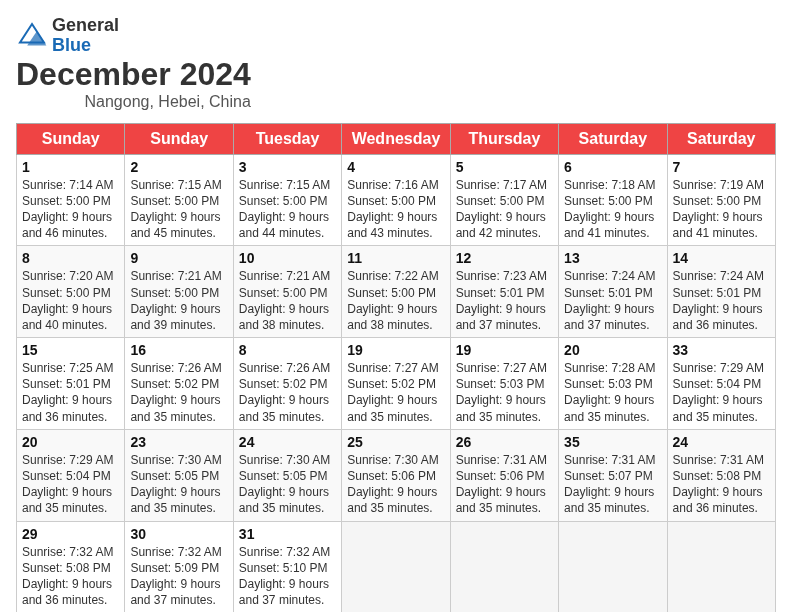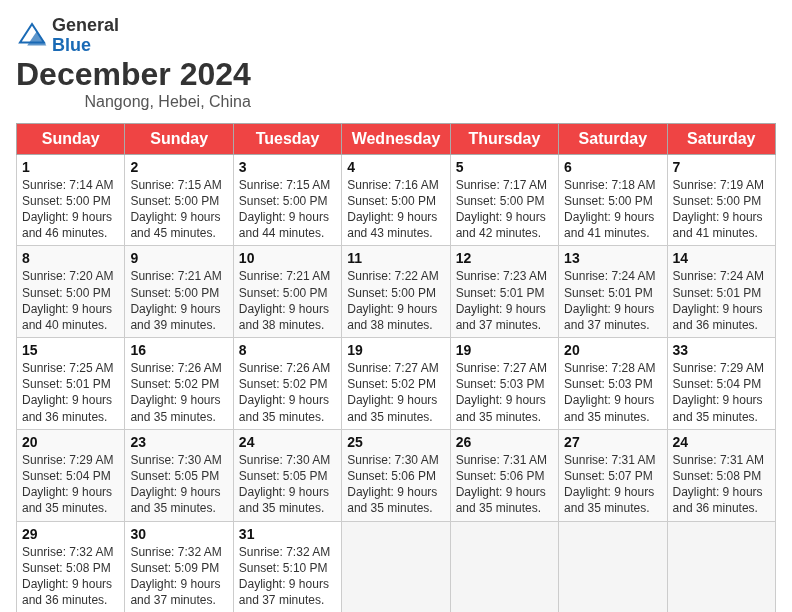--- a/index.html
+++ b/index.html
@@ -230,21 +230,21 @@
         </td>
         <td>
           <span class="day-num">25</span>
           <div class="cell-text">Sunrise: 7:30 AM<br>Sunset: 5:06 PM<br>Daylight: 9 hours and 35 minutes.</div>
         </td>
         <td>
           <span class="day-num">26</span>
           <div class="cell-text">Sunrise: 7:31 AM<br>Sunset: 5:06 PM<br>Daylight: 9 hours and 35 minutes.</div>
         </td>
         <td>
-          <span class="day-num">27</span>
+          <span class="day-num">35</span>
           <div class="cell-text">Sunrise: 7:31 AM<br>Sunset: 5:07 PM<br>Daylight: 9 hours and 35 minutes.</div>
         </td>
         <td>
           <span class="day-num">24</span>
           <div class="cell-text">Sunrise: 7:31 AM<br>Sunset: 5:08 PM<br>Daylight: 9 hours and 36 minutes.</div>
         </td>
       </tr>
       <tr>
         <td>
           <span class="day-num">29</span>

